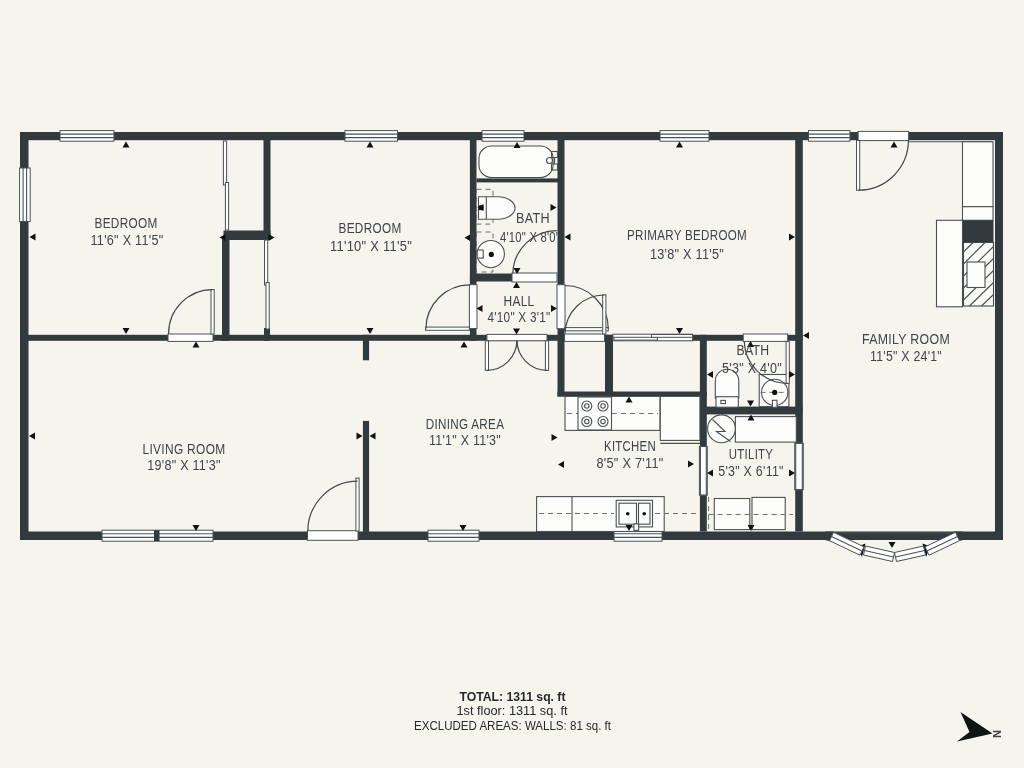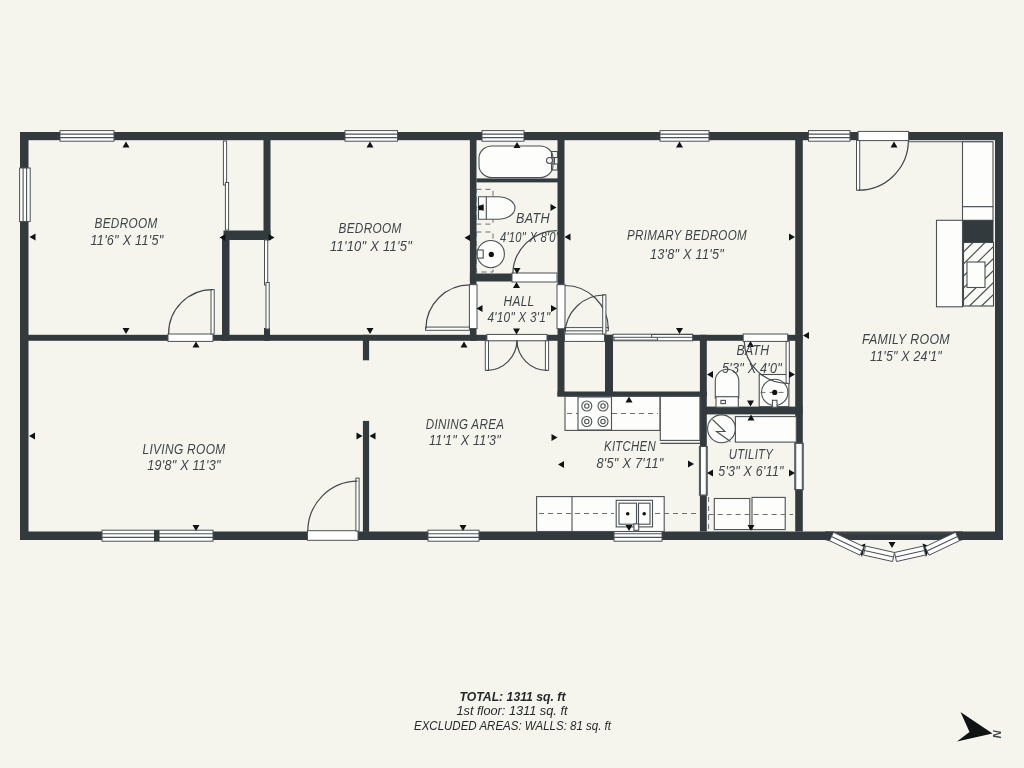--- a/index.html
+++ b/index.html
@@ -1,16 +1,16 @@
 <!DOCTYPE html>
 <html><head>
 <meta charset="utf-8">
 <style>
   html,body{margin:0;padding:0;background:#f5f5ee;}
-  .stage{position:relative;width:1024px;height:768px;background:#a3a3a3;overflow:hidden;font-style:italic;}
+  .stage{position:relative;width:1024px;height:768px;background:#a3a3a3;overflow:hidden;}
   svg{display:block;}
   .w{fill:#333a3e;}
   .wh{fill:#ffffff;stroke:#4a5054;stroke-width:1;}
   .fx{fill:#fdfdfb;stroke:#4a5054;stroke-width:1.1;}
   .ln{fill:none;stroke:#4a5054;stroke-width:1.1;}
   .arc{fill:none;stroke:#42484c;stroke-width:1.2;}
   .dash{fill:none;stroke:#6a6f72;stroke-width:1;stroke-dasharray:5 4;}
   .mk{fill:#101314;}
   text{font-family:"Liberation Sans",sans-serif;fill:#3e4549;}
   .room{font-size:15.5px;letter-spacing:.4px;}

